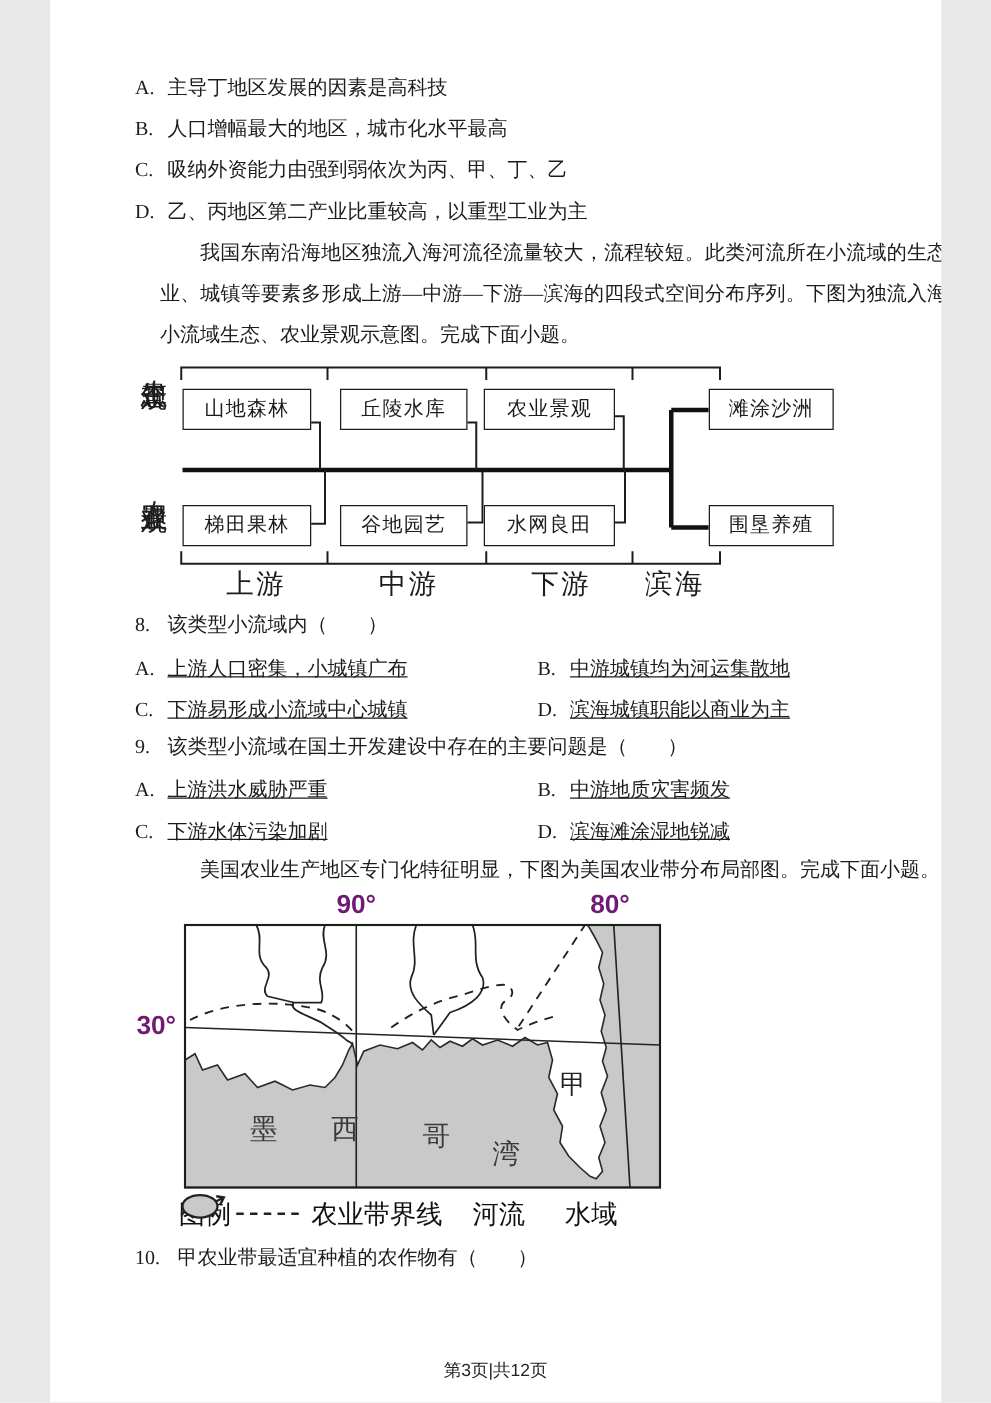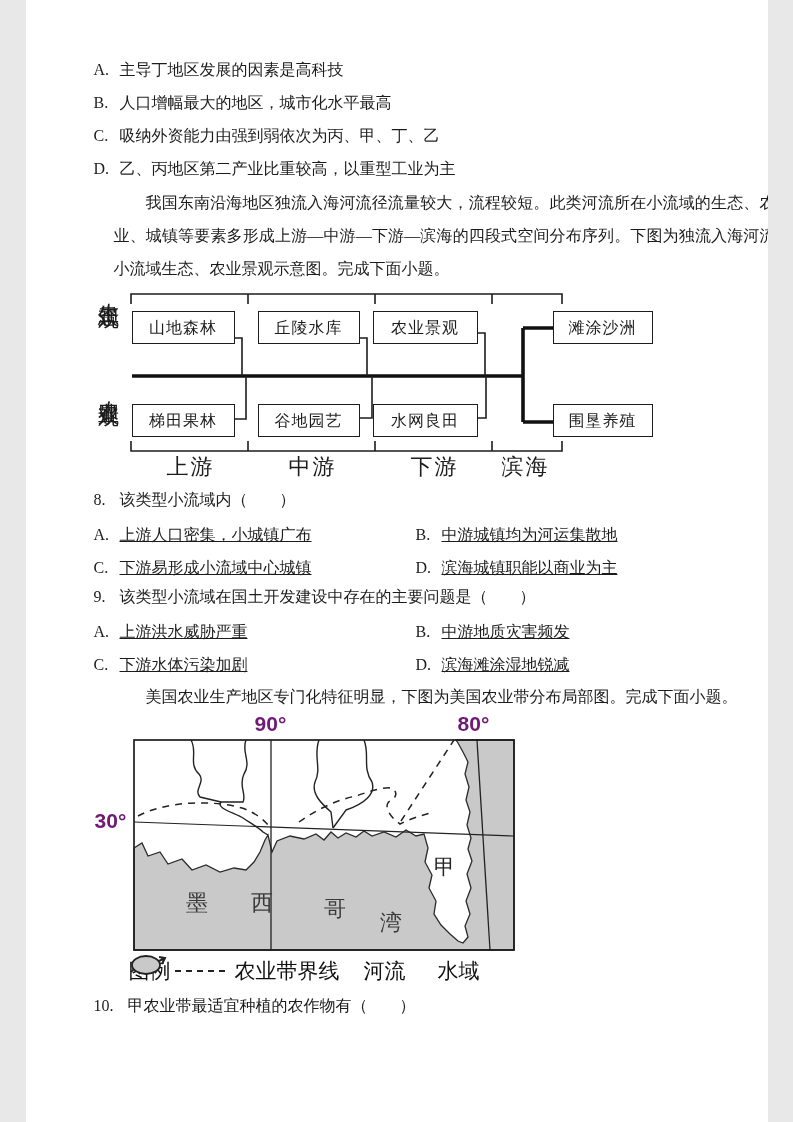--- a/index.html
+++ b/index.html
@@ -1,21 +1,20 @@
 <!DOCTYPE html>
 <html><head>
 <meta charset="utf-8">
 <style>
   html,body { margin:0; padding:0; background:#e8e8e8; }
   .page {
     position:relative; width:713px; height:1122px; margin:0 auto;
     background:#ffffff; overflow:hidden;
     font-family:"Liberation Serif","DejaVu Serif",serif;
     color:#1c1c1c;
-    padding-left:29px;
   }
   .opt-row { position:absolute; left:68px; width:660px; font-size:16px; white-space:nowrap; }
   .opt-label { display:inline-block; min-width:26px; }
   .opt-cell { position:absolute; top:0; white-space:nowrap;text-decoration:underline; }
   .col1 { left:0; }
   .col2 { left:322px; }
   .passage { position:absolute; left:68px; width:662px; font-size:16px;
              line-height:33px; text-indent:2em; text-align:justify;margin-left:20px; }
   .stem { position:absolute; left:68px; font-size:16px; white-space:nowrap; }
   .qnum { display:inline-block; min-width:26px; }
@@ -160,14 +159,15 @@
         <svg width="34" height="22" viewBox="0 0 34 22">
             <ellipse cx="17" cy="11" rx="14" ry="9" fill="#c9c9c9" stroke="#222" stroke-width="1.8"></ellipse>
           </svg>
       </span>
       <span>水域</span>
     </div>
   </div>
 
   <div class="stem" style="top:996px"><span class="qnum" style="min-width:34px">10.</span><span>甲农业带最适宜种植的农作物有（　　）</span></div>
 
+  <div class="footer">第3页|共12页</div>
 
 </div>
 
 </body></html>

